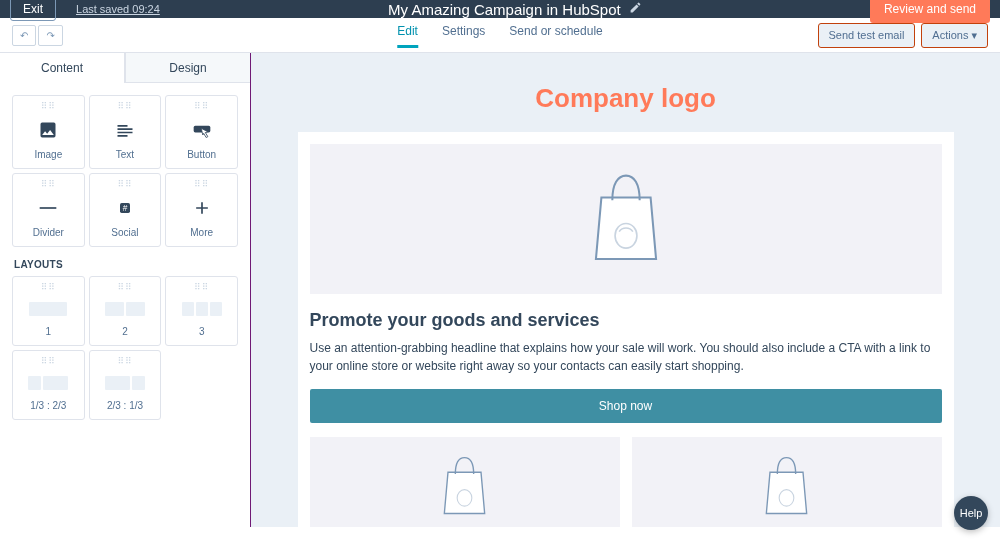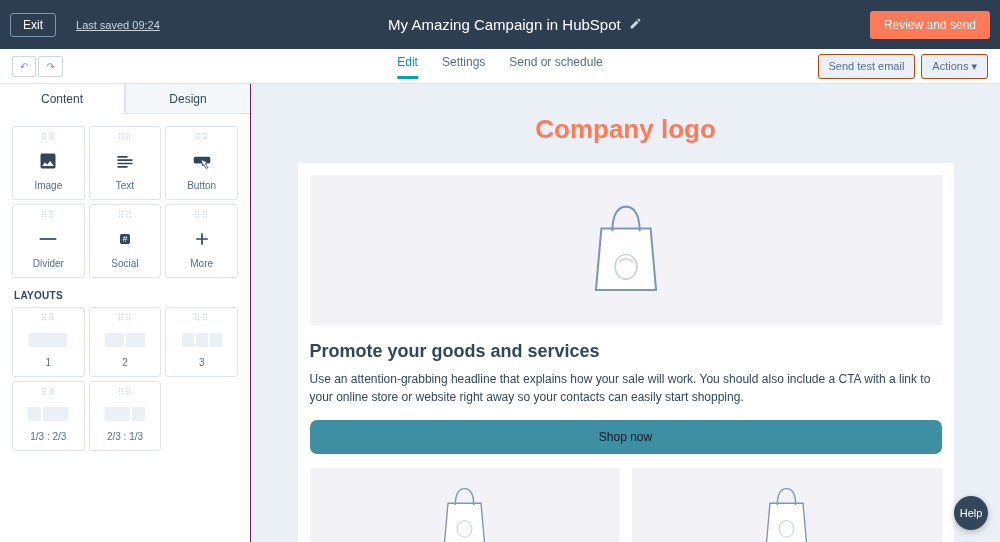--- a/index.html
+++ b/index.html
@@ -1,19 +1,19 @@
 <!DOCTYPE html>
 <html><head>
 <meta charset="utf-8">
 <style>
   * { box-sizing: border-box; margin: 0; padding: 0; }
   body { font-family: -apple-system, BlinkMacSystemFont, "Segoe UI", Helvetica, Arial, sans-serif; font-size: 13px; color: #33475b; background: #fff; width: 1000px; height: 542px; overflow: hidden; position: relative; }
 
   
-  .top-header { background: #2d3e50; height: 49px; display: flex; align-items: center; padding: 0 10px; color: #fff; }
+  .top-header { background: #2d3e50; height: 18px; display: flex; align-items: center; padding: 0 10px; color: #fff; }
   .exit-btn { border: 1px solid #7c98b6; background: transparent; color: #fff; font-size: 12px; padding: 4px 12px; border-radius: 3px; cursor: pointer; }
   .last-saved { margin-left: 20px; font-size: 11px; text-decoration: underline; color: #cbd6e2; cursor: pointer; }
   .title-wrap { flex: 1; text-align: center; display: flex; justify-content: center; align-items: center; gap: 8px; }
   .campaign-title { font-size: 15px; font-weight: 500; color: #fff; }
   .pencil-icon svg { width: 13px; height: 13px; fill: #cbd6e2; }
   .review-btn { background: #ff7a59; color: #fff; border: none; padding: 7px 14px; border-radius: 3px; font-size: 12px; font-weight: 500; cursor: pointer; }
 
   
   .sub-nav { height: 35px; border-bottom: 1px solid #dfe3eb; display: flex; align-items: center; position: relative; }
   .nav-tabs { display: flex; gap: 24px; position: absolute; left: 50%; transform: translateX(-50%); }
@@ -52,21 +52,21 @@
 
   
   .canvas-wrap { flex: 1; background: #eaf0f6; overflow-y: auto; display: flex; justify-content: center; padding-top: 30px; }
   .email-canvas { width: 656px; }
   .company-logo { text-align: center; font-size: 26px; font-weight: 700; color: #ff7a59; margin-bottom: 18px; }
   .email-body { background: #fff; padding: 12px; }
   .hero-img { background: #f2f2f7; height: 150px; display: flex; align-items: center; justify-content: center; }
   .bag-svg svg { width: 82px; height: 100px; }
   .email-heading { font-size: 18px; font-weight: 700; color: #33475b; margin: 16px 0 8px; }
   .email-para { font-size: 12px; color: #33475b; line-height: 1.5; margin-bottom: 14px; }
-  .cta-btn { background: #3f8fa3; color: #0f172a; text-align: center; padding: 10px; font-size: 12px; border-radius: 7px; cursor: pointer; margin-bottom: 14px; }
+  .cta-btn { background: #3f8fa3; color: #ffffff; text-align: center; padding: 10px; font-size: 12px; border-radius: 2px; cursor: pointer; margin-bottom: 14px; }
   .two-col { display: flex; gap: 12px; }
   .two-col .hero-img { flex: 1; height: 100px; }
   .two-col .bag-svg svg { width: 55px; height: 70px; }
 
   
   .help-bubble { position: absolute; bottom: 12px; right: 12px; width: 34px; height: 34px; border-radius: 50%; background: #33475b; color: #fff; display: flex; align-items: center; justify-content: center; font-size: 11px; cursor: pointer; box-shadow: 0 2px 6px rgba(0,0,0,0.25); }
 </style>
 </head>
 <body>
 

